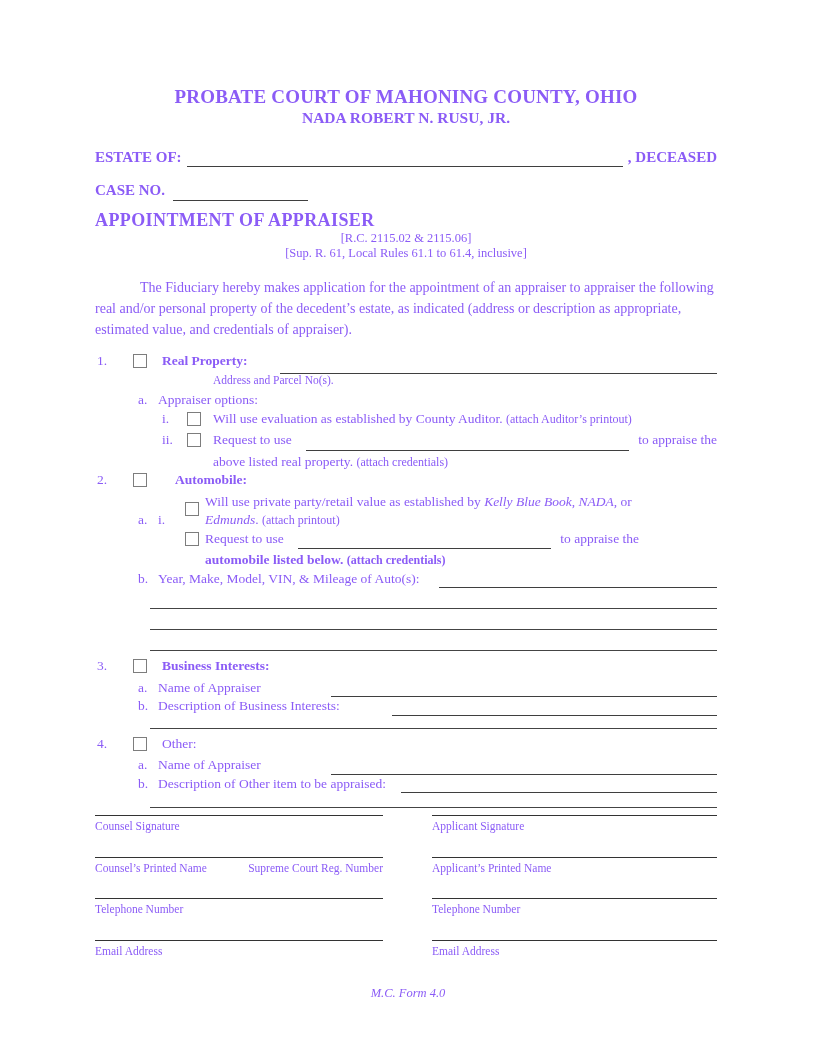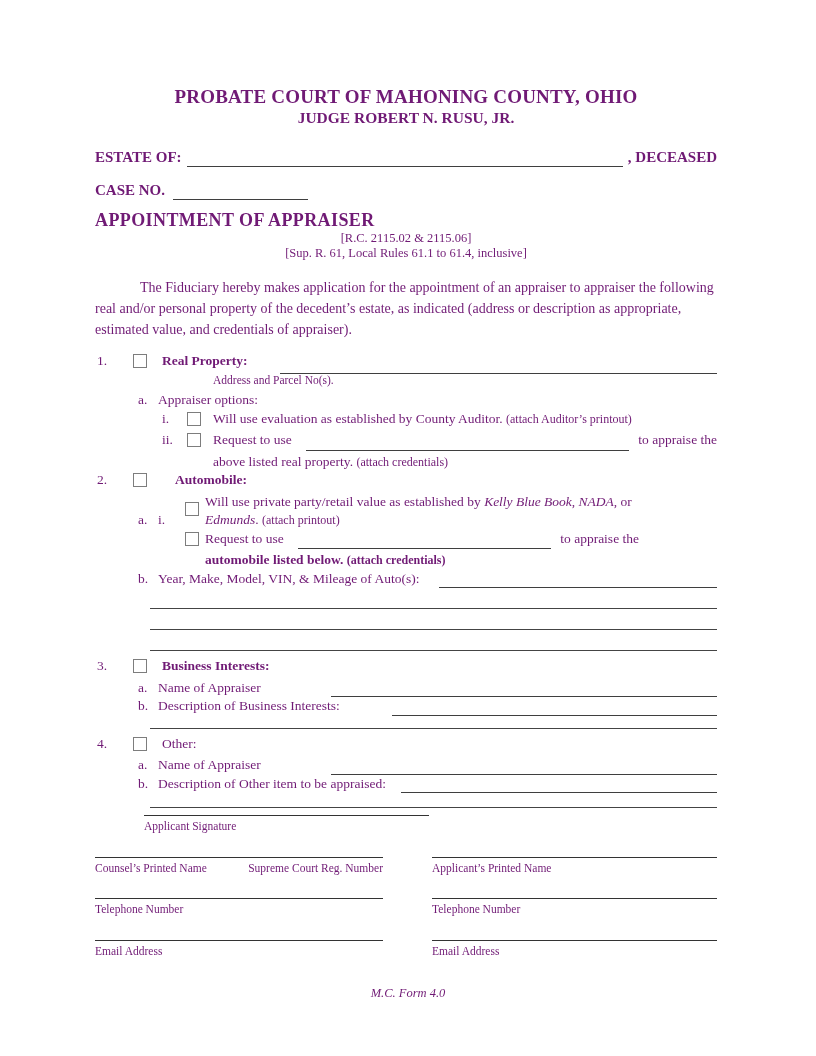--- a/index.html
+++ b/index.html
@@ -2,32 +2,32 @@
 <html><head>
 <meta charset="utf-8">
 <style>
   html,body { margin:0; padding:0; background:#e8e8e8; }
   .page {
     position:relative;
     width:816px; height:1056px;
     margin:0 auto;
     background:#ffffff;
     font-family:"Liberation Serif","DejaVu Serif",serif;
-    color:#701a75;
+    color:#8b5cf6;
     overflow:hidden;
   }
   .content { position:absolute; left:95px; top:0; width:622px; }
 
   
   .court-title { margin-top:86px; text-align:center; font-weight:bold; font-size:19px; line-height:22px; letter-spacing:.2px; }
   .judge-line  { text-align:center; font-weight:bold; font-size:15.5px; line-height:20px; }
 
   
   .estate-row { display:flex; margin-top:18px; font-weight:bold; font-size:15px; line-height:22px; }
-  .case-row   { display:flex; align-items:flex-start; margin-top:11px; font-weight:bold; font-size:15px; line-height:22px; }
+  .case-row   { display:flex; align-items:center; margin-top:11px; font-weight:bold; font-size:15px; line-height:22px; }
   .fill { border-bottom:1px solid #3f3f3f; }
   .estate-fill { flex:1; margin:0 5px; height:20px; }
   .case-fill   { width:135px; margin-left:8px; height:20px; }
 
   
   .form-title { margin-top:9px; text-align:left; font-weight:bold; font-size:18px; line-height:21px; letter-spacing:.4px; }
   .bracket { text-align:center; font-size:12.5px; line-height:15px; }
 
   
   .intro { margin:16px 0 0 0; font-size:14px; line-height:21px; text-indent:45px; text-align:left; }
@@ -76,21 +76,21 @@
 
   .form-footer { position:absolute; top:986px; left:0; width:100%; text-align:center; font-size:12.5px; font-style:italic; }
 </style>
 </head>
 <body>
 
 <div class="page">
   <div class="content">
 
     <div class="court-title">PROBATE COURT OF MAHONING COUNTY, OHIO</div>
-    <div class="judge-line">JUDGE ROBERT N. RUSU, JR.</div>
+    <div class="judge-line">NADA ROBERT N. RUSU, JR.</div>
 
     <div class="estate-row">
       <span>ESTATE OF:</span>
       <span class="fill estate-fill"></span>
       <span>, DECEASED</span>
     </div>
     <div class="case-row">
       <span>CASE NO.</span>
       <span class="fill case-fill"></span>
     </div>
@@ -194,20 +194,24 @@
       <span class="col-letter">b.</span>
       <span>Description of Other item to be appraised:</span>
       <span class="fill b-fill" style="margin-left:15px;"></span>
     </div>
     <div class="xdiv2"></div>
 
   </div>
 
   <div class="signatures">
     <div class="sig-row">
+      <div class="sig-cell-l">
+        <div class="sig-line"></div>
+        <div class="sig-label">Counsel Signature</div>
+      </div>
       <div class="sig-spacer"></div>
       <div class="sig-cell-r">
         <div class="sig-line"></div>
         <div class="sig-label">Applicant Signature</div>
       </div>
     </div>
     <div class="sig-row">
       <div class="sig-cell-l">
         <div class="sig-line"></div>
         <div class="sig-label two-labels">

